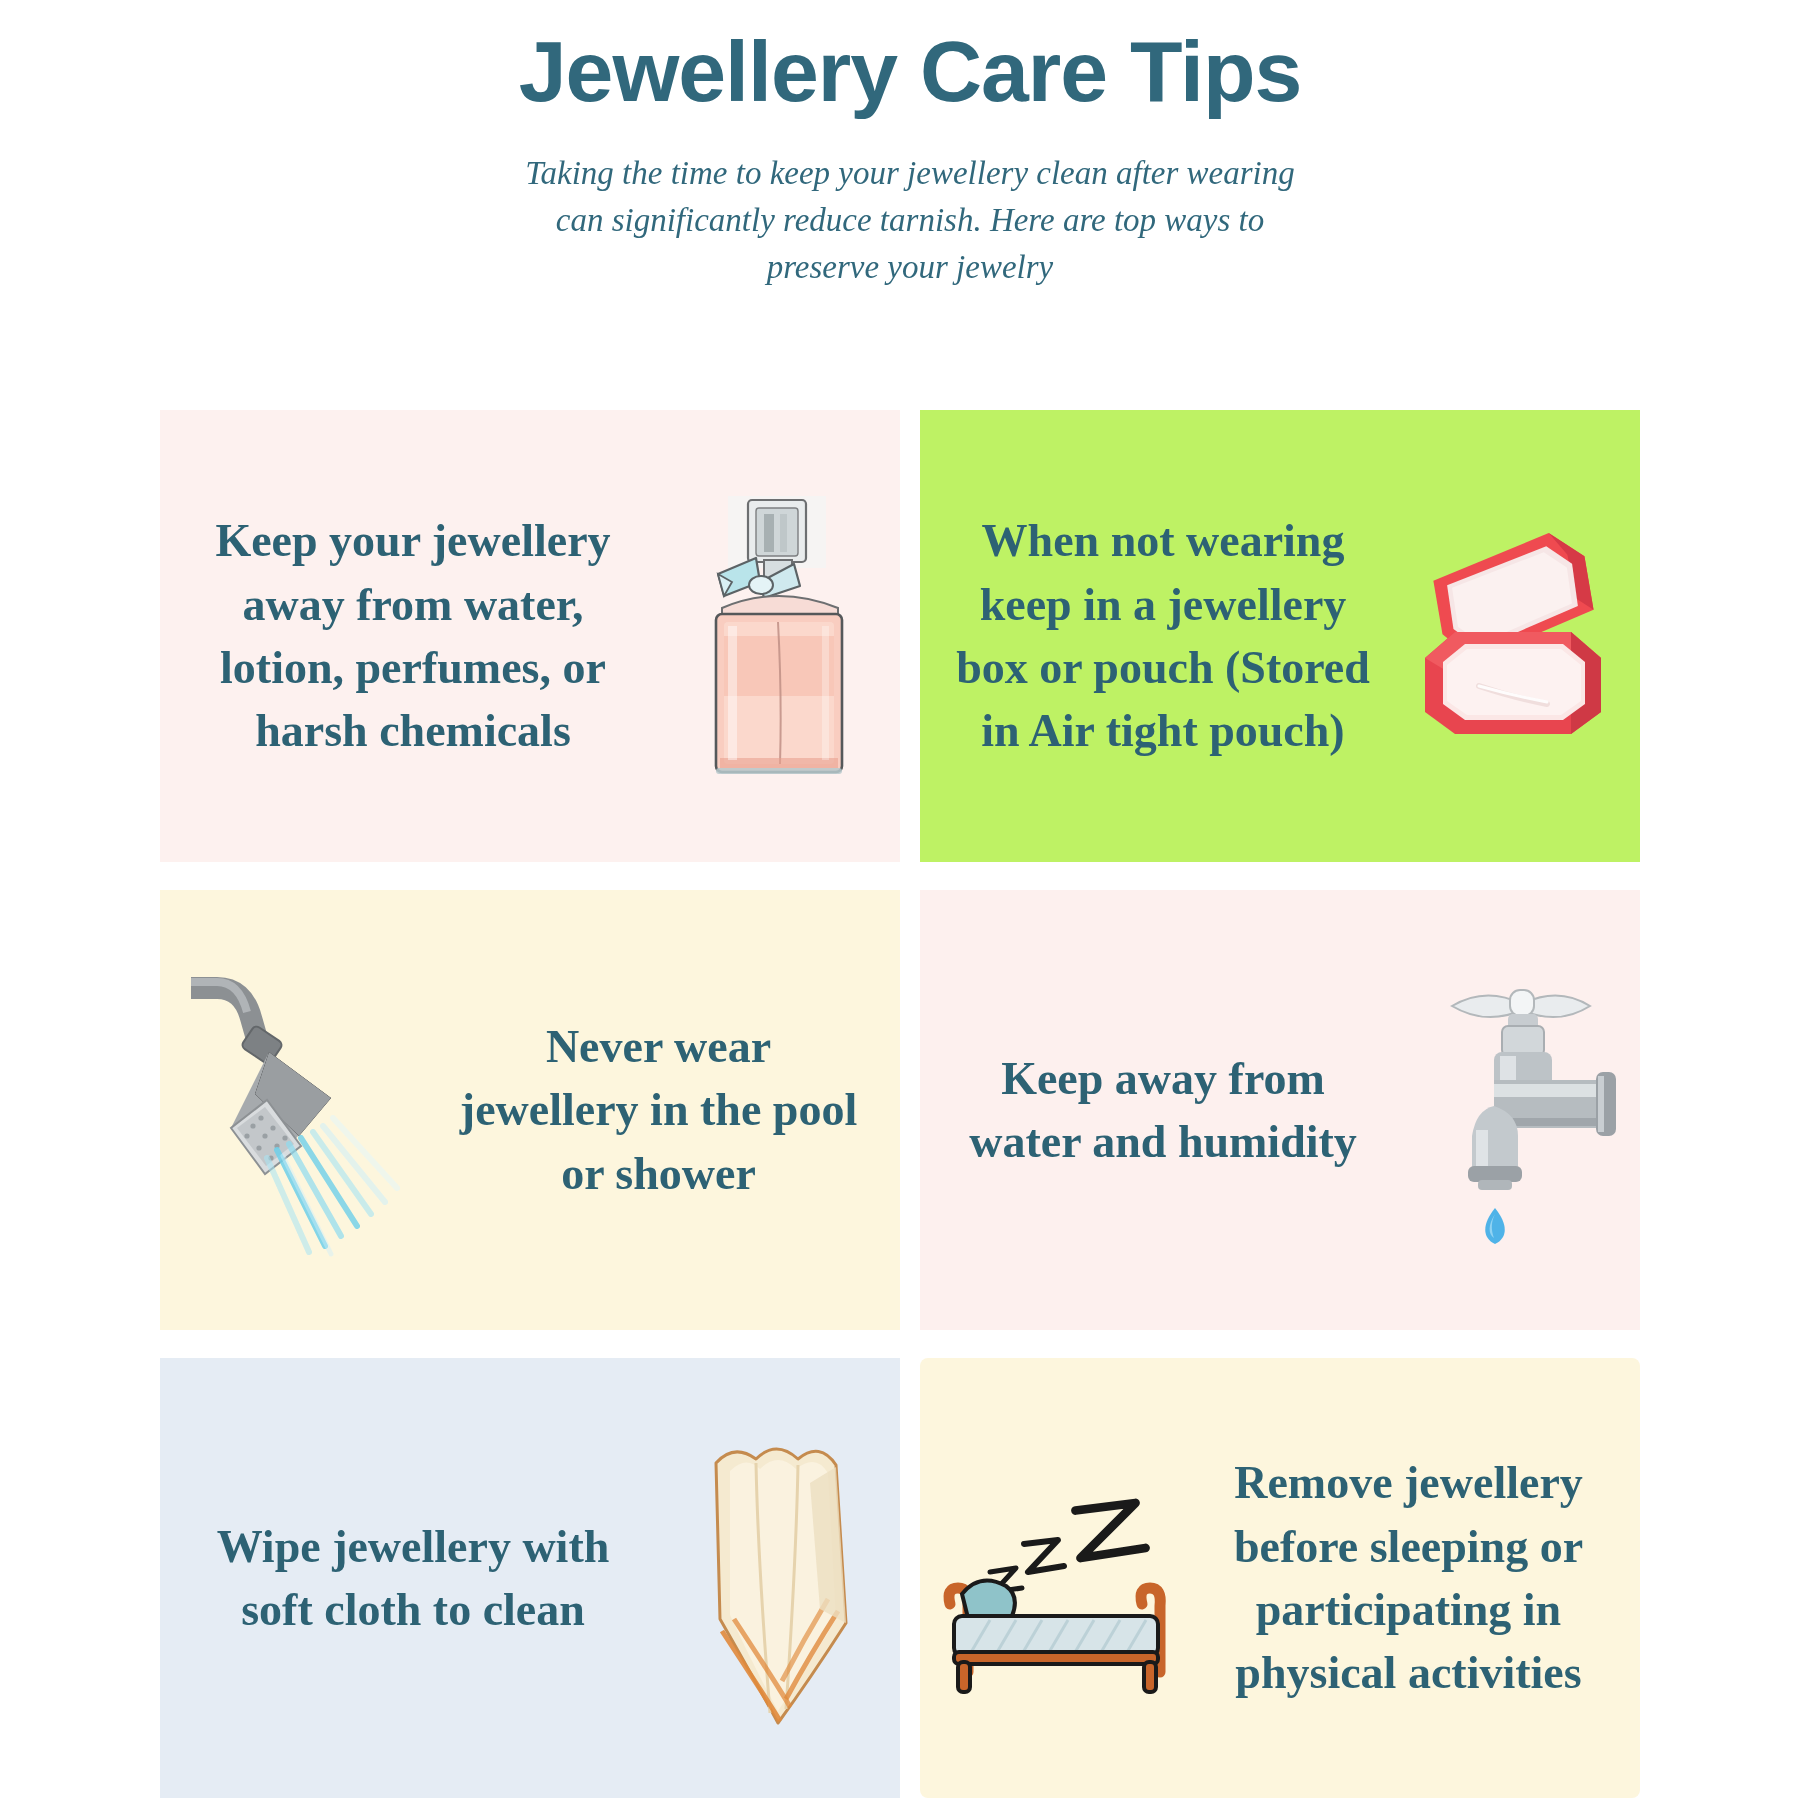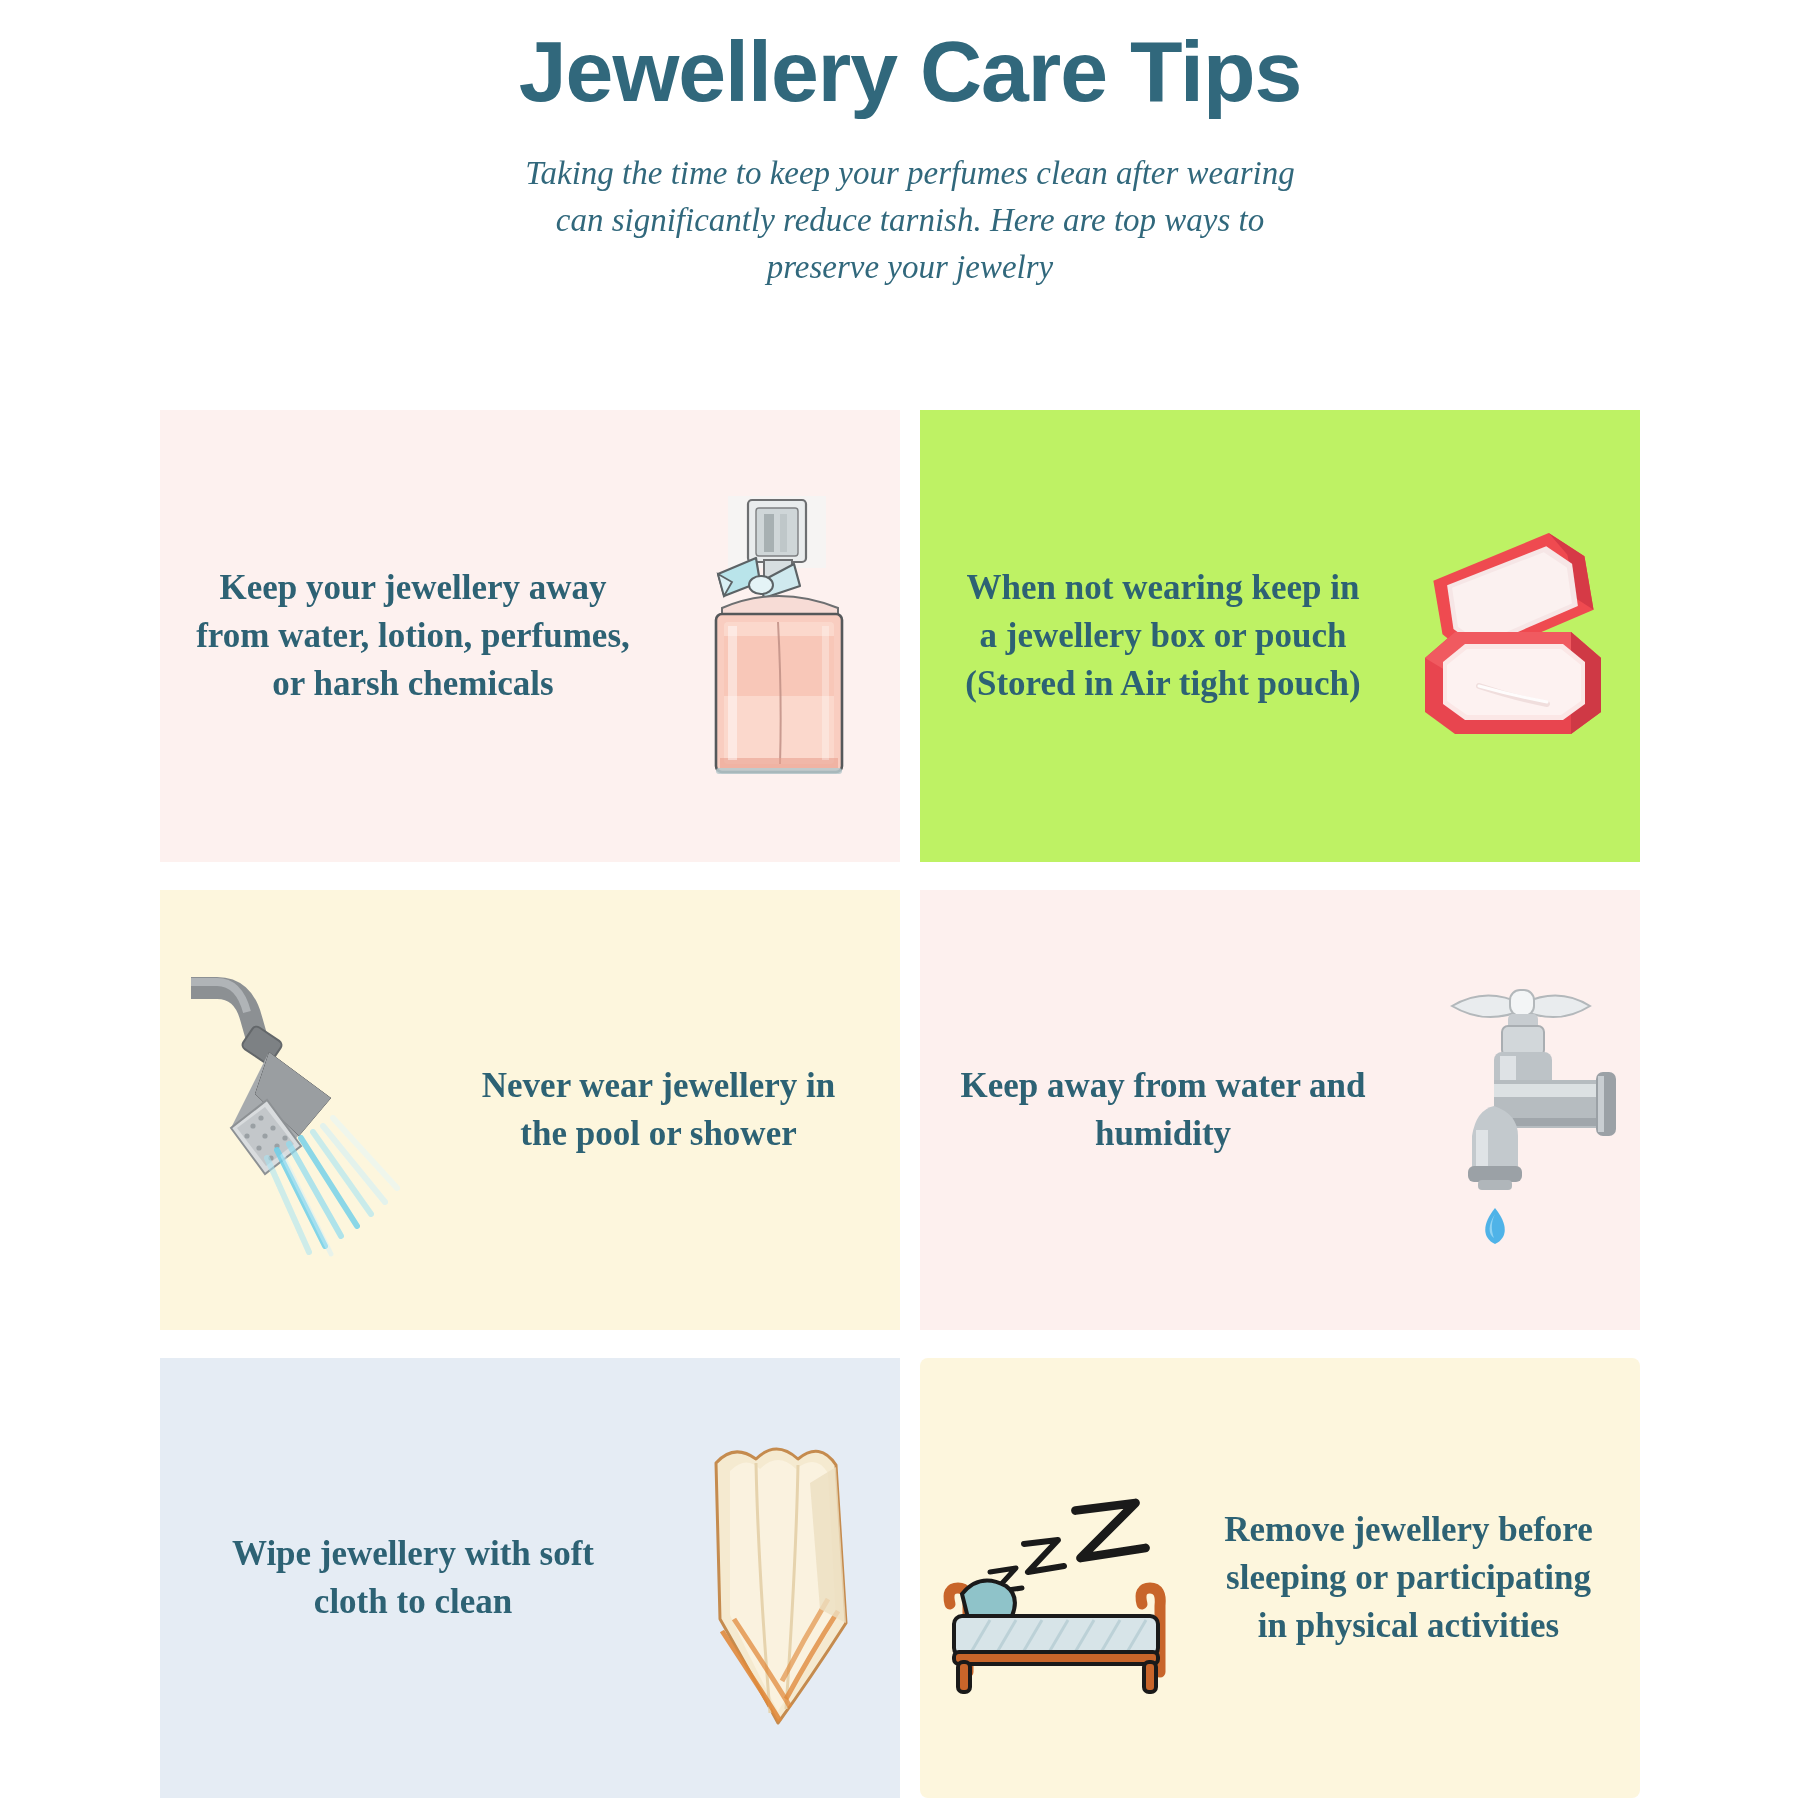--- a/index.html
+++ b/index.html
@@ -55,21 +55,21 @@
   .card.c3{background:#fdf6dd;}
   .card.c4{background:#fdf0ee;}
   .card.c5{background:#e5ecf4;}
   .card.c6{background:#fdf6dd;}
 
   .card.right-col{margin-left:20px;}
 
   .card-text{
     font-family:"Liberation Serif", serif;
     font-weight:bold;
-    font-size:35px;
+    font-size:46px;
     line-height:1.38;
     color:#2d6274;
     text-align:center;
     box-sizing:border-box;
     z-index:2;
   }
   
   .t-left{order:1;flex:1 1 auto;padding:0 18px 0 34px;}
   .art-right{order:2;flex:0 0 auto;width:250px;display:flex;align-items:center;justify-content:center;}
   
@@ -78,21 +78,21 @@
 
   .art{display:block;}
 </style>
 </head>
 <body>
 
 <div class="page">
 
   <div class="header">
     <h1 class="title">Jewellery Care Tips</h1>
-    <p class="subtitle">Taking the time to keep your perfumes clean after wearing can significantly reduce tarnish. Here are top ways to preserve your jewelry</p>
+    <p class="subtitle">Taking the time to keep your jewellery clean after wearing can significantly reduce tarnish. Here are top ways to preserve your jewelry</p>
   </div>
 
   <div class="grid">
 
     <div class="card c1" style="background: rgb(253, 241, 239);">
       <div class="card-text t-left">Keep your jewellery away from water, lotion, perfumes, or harsh chemicals</div>
       <div class="art-right">
         <svg class="art" width="230" height="300" viewBox="0 0 230 300" aria-hidden="true">
 
           <rect x="68" y="10" width="98" height="72" fill="#f6f4f3"></rect>

